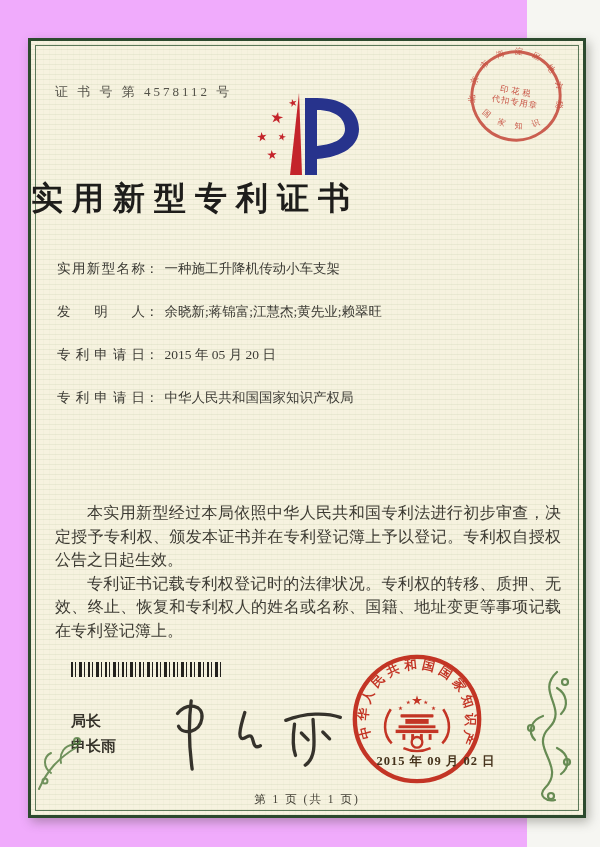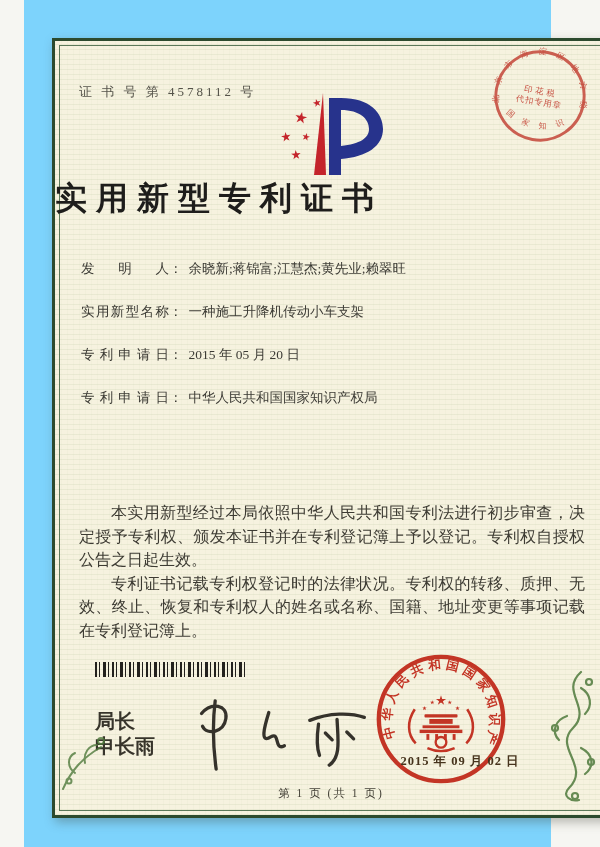--- a/index.html
+++ b/index.html
@@ -1,17 +1,17 @@
 <!DOCTYPE html>
 <html><head>
 <meta charset="utf-8">
 <style>
   html,body{margin:0;padding:0;background:#f6f6f2;width:600px;height:847px;overflow:hidden;
     font-family:"Liberation Serif","DejaVu Serif",serif;}
-  .scan{position:relative;width:527px;height:847px;background:#7dd3fc;margin-left:24px;}
+  .scan{position:relative;width:527px;height:847px;background:#f0abfc;}
   .paper{position:absolute;left:28px;top:38px;width:552px;height:774px;
     background-color:#f6f2df;
     background-image:
       repeating-linear-gradient(0deg, rgba(148,172,122,.13) 0px, rgba(148,172,122,.13) 1px, rgba(0,0,0,0) 1px, rgba(0,0,0,0) 5px),
       repeating-linear-gradient(90deg, rgba(160,180,130,.05) 0px, rgba(160,180,130,.05) 1px, rgba(0,0,0,0) 1px, rgba(0,0,0,0) 6px);
     border:3px solid #2c4a2e; box-shadow:3px 4px 10px rgba(60,60,50,.35);}
   .inner{position:absolute;inset:4px;border:1px solid rgba(40,80,45,.75);}
   .cert-no{position:absolute;left:24px;top:42px;font-size:13px;letter-spacing:3px;color:#55534a;}
   .tax-stamp{position:absolute;left:436px;top:6px;width:98px;height:98px;opacity:.88;transform:rotate(10deg);}
   .logo{position:absolute;left:220px;top:50px;width:116px;height:94px;}
@@ -20,28 +20,28 @@
   .fields{position:absolute;left:26px;top:218px;right:18px;font-size:13.5px;color:#3c3b35;}
   .field-row{margin-bottom:24px;line-height:19px;white-space:nowrap;}
   .f-label{display:inline-block;width:88px;text-align:justify;text-align-last:justify;}
   .f-colon{margin-right:6px;}
   .paras{position:absolute;left:24px;right:22px;top:460px;font-size:16px;line-height:23.5px;
     color:#3d3b33;text-align:justify;}
   .paras p{margin:0;text-indent:2em;}
   .barcode{position:absolute;left:40px;top:621px;width:150px;height:15px;
     background:repeating-linear-gradient(90deg,#23211d 0 2px,transparent 2px 4px,#23211d 4px 5px,
       transparent 5px 8px,#23211d 8px 11px,transparent 11px 13px,#23211d 13px 14px,transparent 14px 17px);}
-  .signer{position:absolute;left:40px;top:668px;font-size:20px;line-height:25px;color:#37342b;font-weight:bold;}
+  .signer{position:absolute;left:40px;top:668px;font-size:15px;line-height:25px;color:#37342b;font-weight:bold;}
   .signature{position:absolute;left:128px;top:640px;width:195px;height:105px;}
   .cnipa-seal{position:absolute;left:318px;top:610px;width:136px;height:136px;opacity:.93;}
   .seal-date{position:absolute;left:330px;top:712px;width:150px;text-align:center;font-size:12.5px;
     color:#46331c;font-weight:bold;z-index:5;letter-spacing:1px;}
   .ornament-br{position:absolute;right:4px;bottom:10px;width:62px;height:135px;}
   .ornament-bl{position:absolute;left:2px;bottom:24px;width:52px;height:62px;}
-  .footer{position:absolute;left:0;right:0;bottom:14px;text-align:center;font-size:11.5px;
+  .footer{position:absolute;left:0;right:0;bottom:8px;text-align:center;font-size:11.5px;
     letter-spacing:2px;color:#454238;}
   svg text{font-family:"Liberation Serif","DejaVu Serif",serif;}
 </style>
 </head>
 <body>
 
 <svg width="0" height="0" style="position:absolute" aria-hidden="true">
   <defs>
     <polygon id="star5" points="0,-10 2.2,-3.1 9.5,-3.1 3.6,1.2 5.9,8.1 0,3.8 -5.9,8.1 -3.6,1.2 -9.5,-3.1 -2.2,-3.1"></polygon>
   </defs>
@@ -77,24 +77,24 @@
       </g>
       <polygon points="48,2 39,84 51,84" fill="#c4242b"></polygon>
       <polygon points="54,7 54,84 66,84 66,7" fill="#27338c"></polygon>
       <path d="M66,7 C95,7 108,22 108,38 C108,55 92,66 66,68 L66,55 C85,53 94,47 94,38 C94,28 85,19 66,19 Z" fill="#27338c"></path>
     </svg>
 
     <div class="title">实用新型专利证书</div>
 
     <div class="fields">
       <div class="field-row">
-        <span class="f-label">发明人</span><span class="f-colon">：</span><span class="f-value">余晓新;蒋锦富;江慧杰;黄先业;赖翠旺</span>
+        <span class="f-label">实用新型名称</span><span class="f-colon">：</span><span class="f-value">一种施工升降机传动小车支架</span>
       </div>
       <div class="field-row">
-        <span class="f-label">实用新型名称</span><span class="f-colon">：</span><span class="f-value">一种施工升降机传动小车支架</span>
+        <span class="f-label">发明人</span><span class="f-colon">：</span><span class="f-value">余晓新;蒋锦富;江慧杰;黄先业;赖翠旺</span>
       </div>
       <div class="field-row">
         <span class="f-label">专利申请日</span><span class="f-colon">：</span><span class="f-value">2015 年 05 月 20 日</span>
       </div>
       <div class="field-row">
         <span class="f-label">专利申请日</span><span class="f-colon">：</span><span class="f-value">中华人民共和国国家知识产权局</span>
       </div>
     </div>
 
     <div class="paras">

